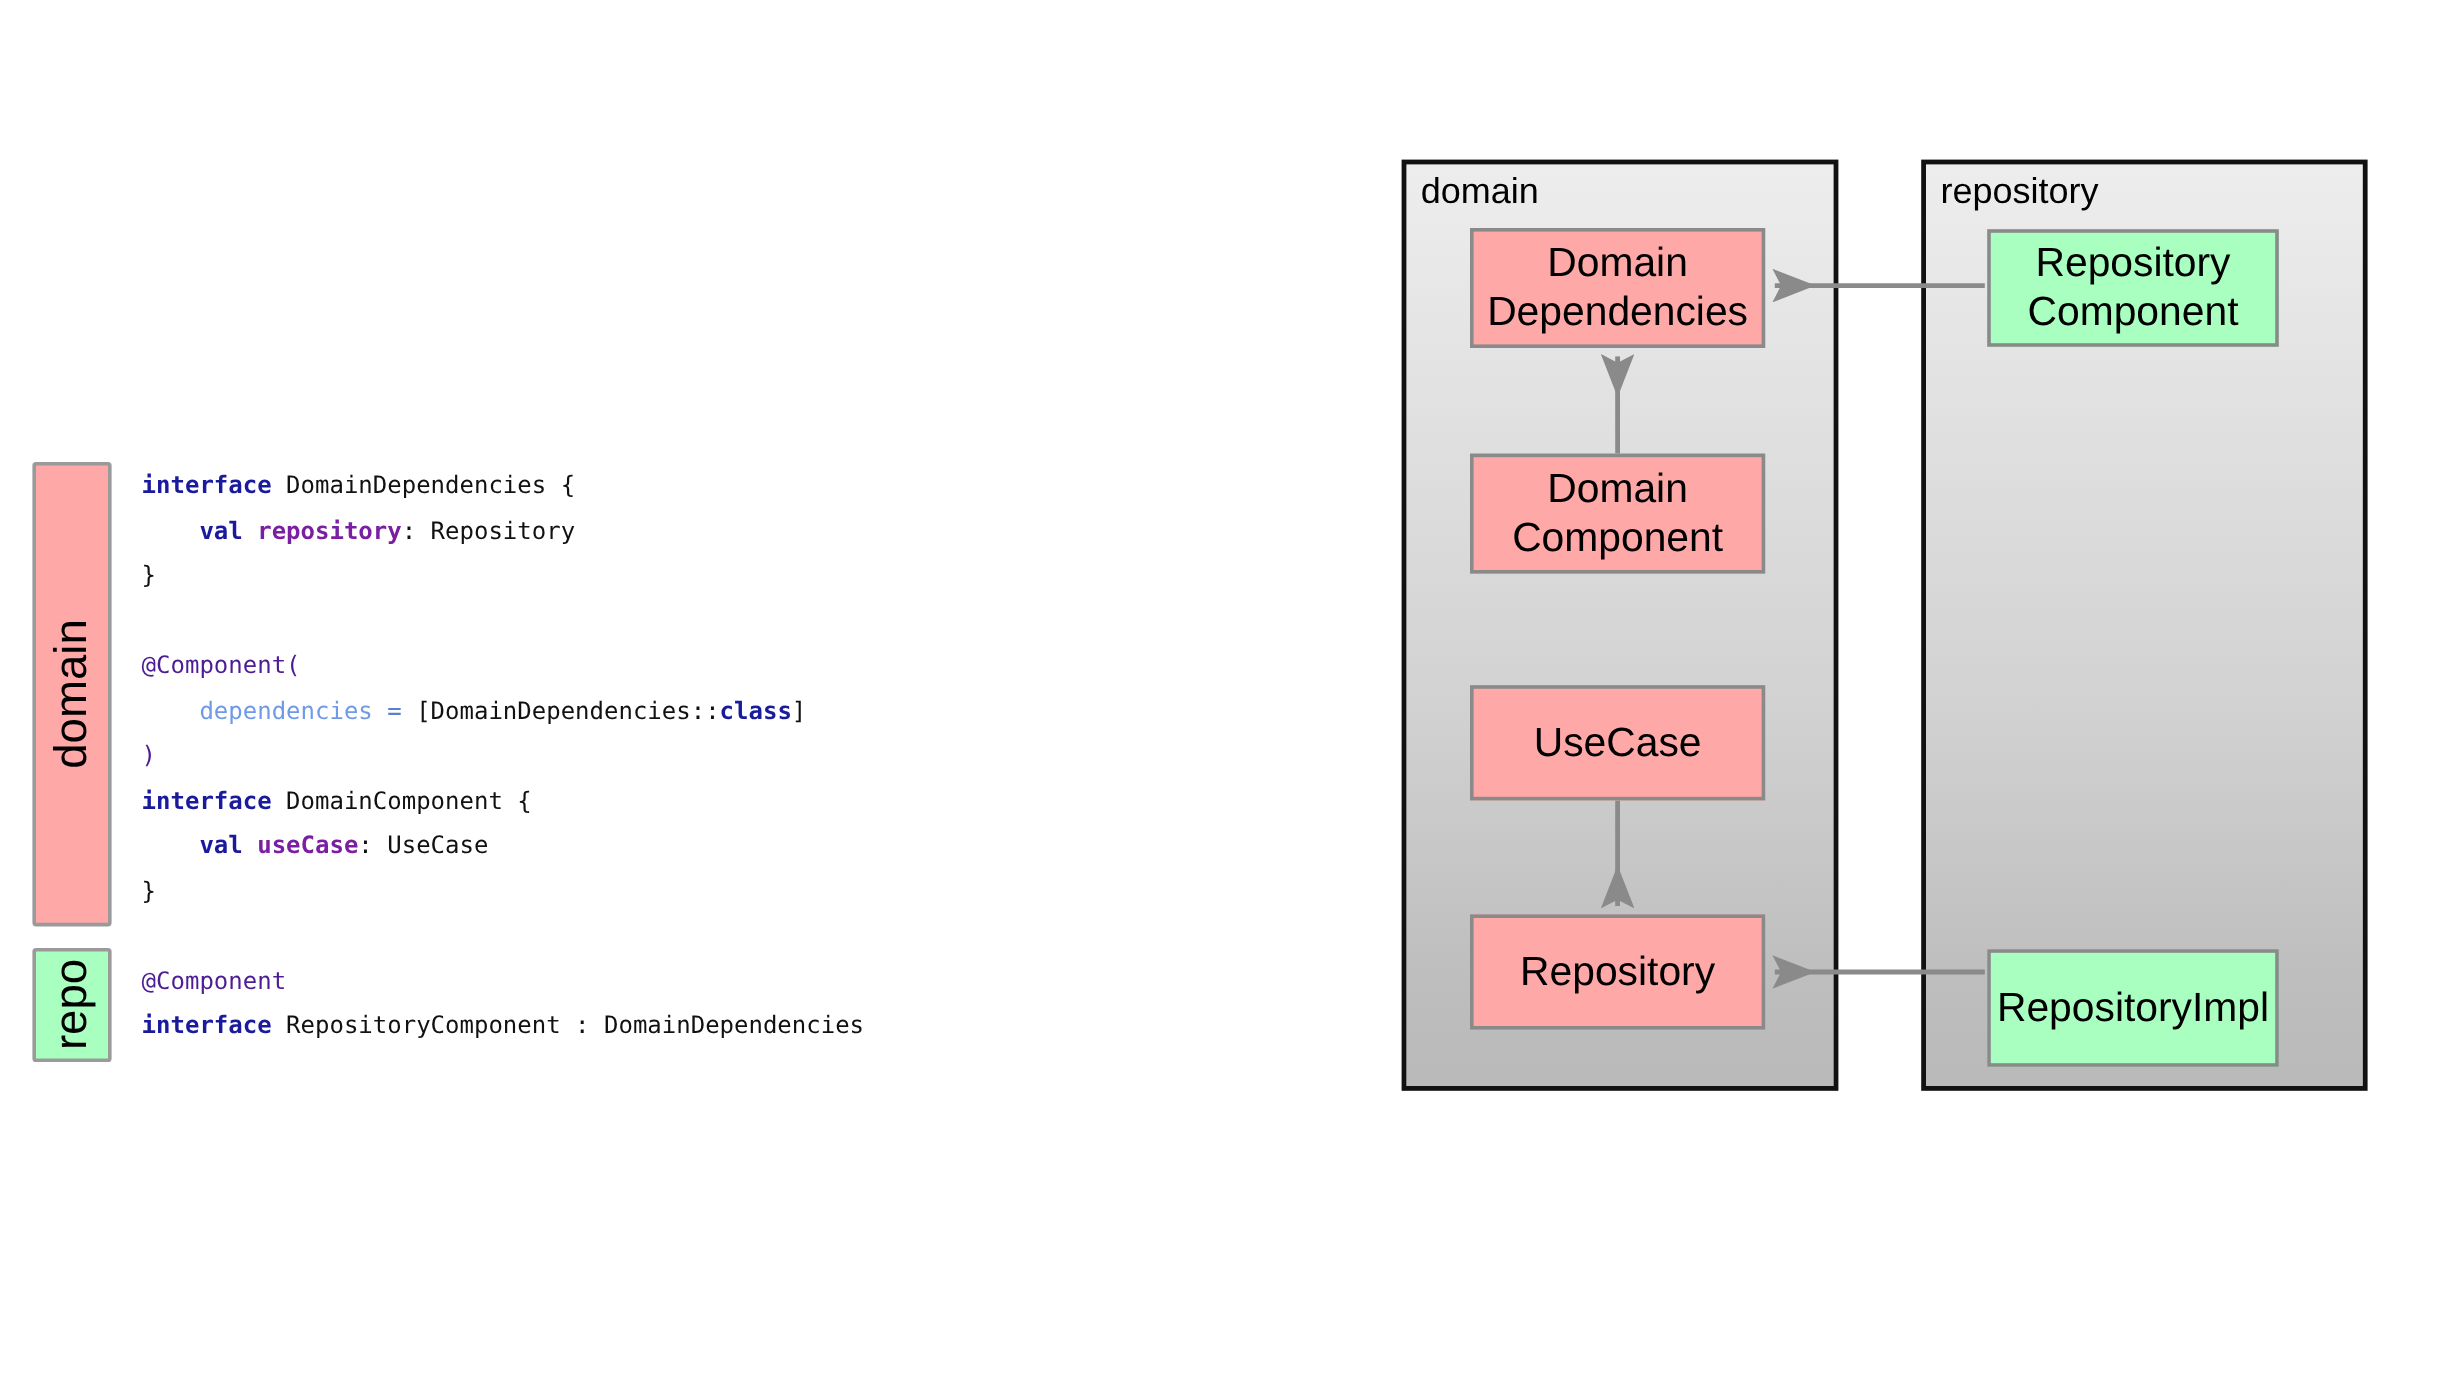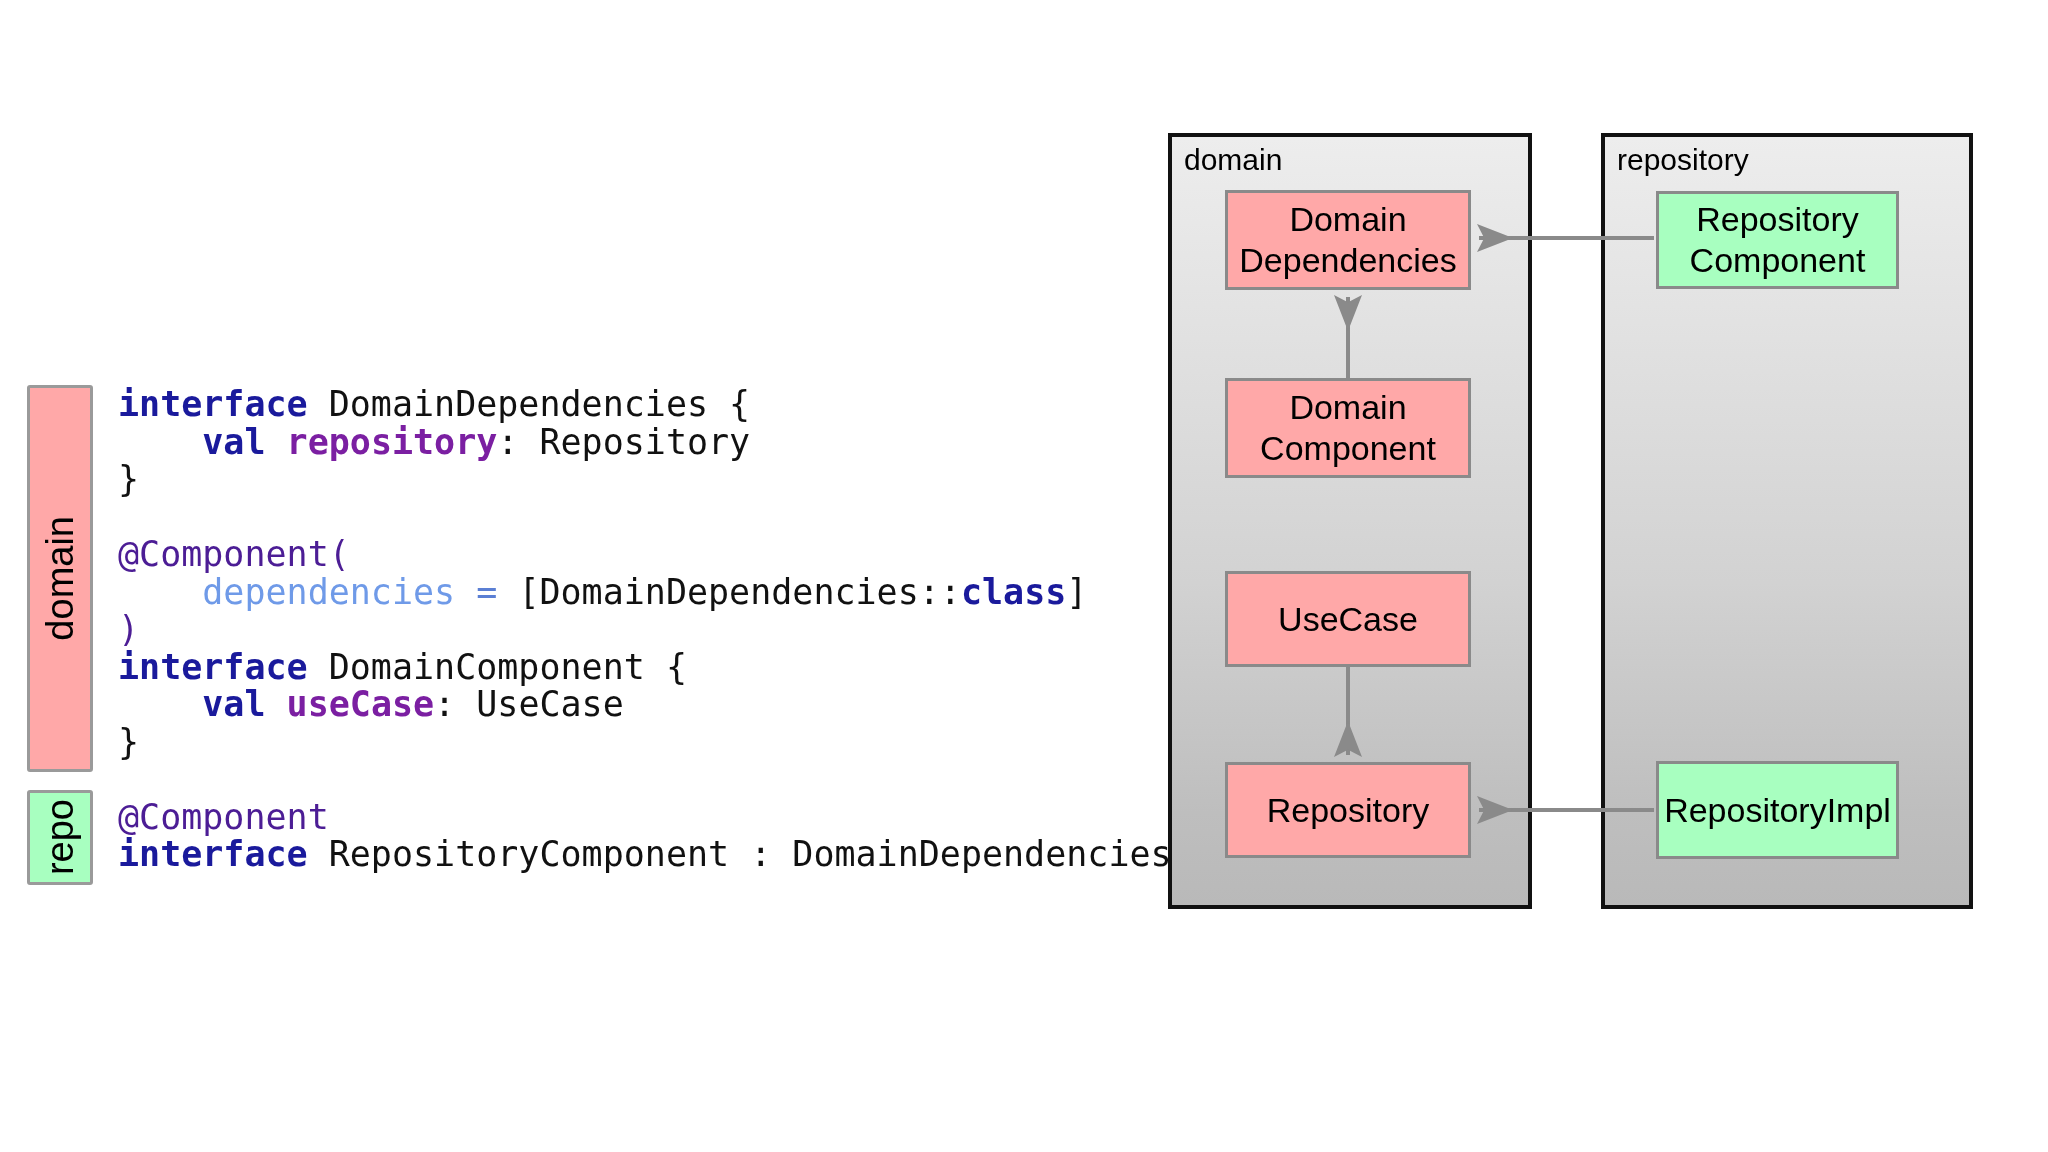--- a/index.html
+++ b/index.html
@@ -49,21 +49,21 @@
     height: 95px;
     background: #a8ffc0;
   }
 
   
   #code-block {
     position: absolute;
     left: 118px;
     top: 386px;
     font-family: "DejaVu Sans Mono", "Liberation Mono", monospace;
-    font-size: 35px;
+    font-size: 20px;
     line-height: 37.5px;
     white-space: pre;
     color: #000000;
   }
   #code-block .line { height: 37.5px; }
   .kw      { color: #1a1a9c; font-weight: bold; }
   .prop    { color: #7b1fa2; font-weight: bold; }
   .anno    { color: #4c1d95; }
   .param   { color: #6f9ae8; }
   .op      { color: #5b7fd4; }
@@ -113,21 +113,21 @@
     font-family: "Liberation Sans", sans-serif;
   }
   .node.pink  { background: #ffa8a8; }
   .node.green { background: #a8ffc0; }
 
   #node-domain-dependencies { left: 1225px; top: 190px; width: 246px; height: 100px; }
   #node-domain-component    { left: 1225px; top: 378px; width: 246px; height: 100px; }
   #node-usecase             { left: 1225px; top: 571px; width: 246px; height: 96px; }
   #node-repository          { left: 1225px; top: 762px; width: 246px; height: 96px; }
   #node-repository-component{ left: 1656px; top: 191px; width: 243px; height: 98px; }
-  #node-repository-impl     { left: 1656px; top: 761px; width: 243px; height: 98px; }
+  #node-repository-impl     { left: 1656px; top: 791px; width: 243px; height: 98px; }
 
   
   #edges {
     position: absolute;
     left: 0;
     top: 0;
     width: 2048px;
     height: 1152px;
     pointer-events: none;
   }

